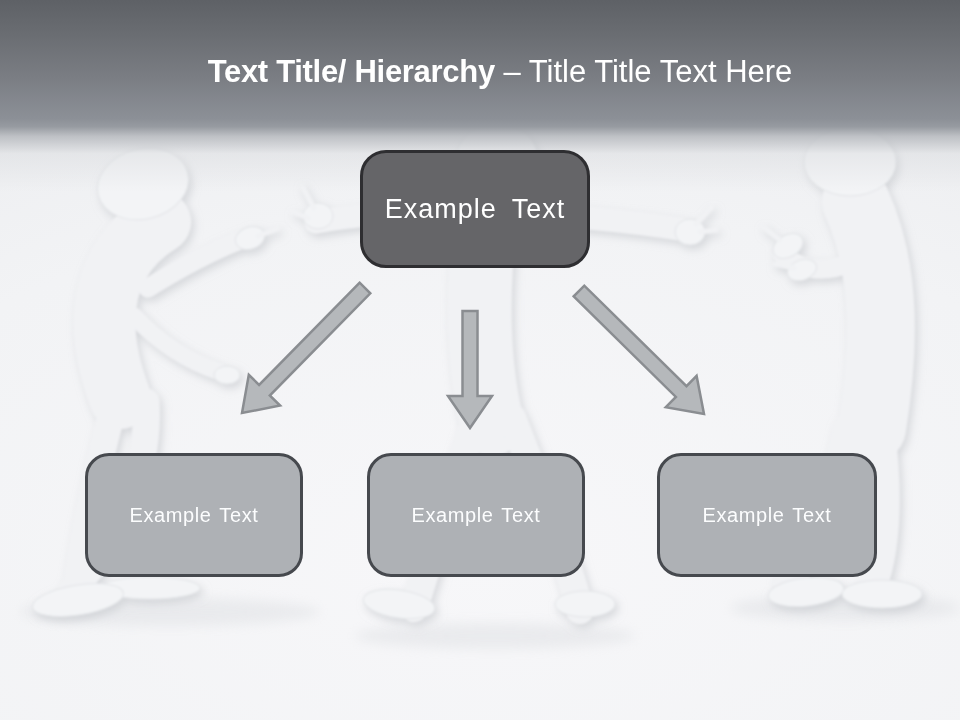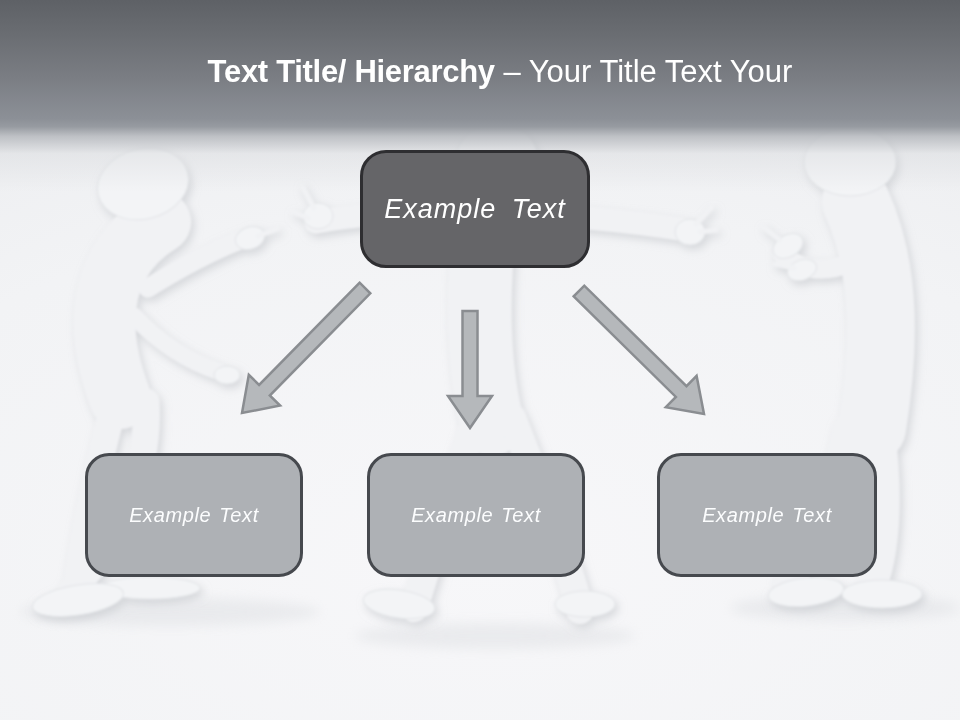--- a/index.html
+++ b/index.html
@@ -38,21 +38,20 @@
     text-align:center;color:var(--title-text,#ffffff);
     font-size:31px;line-height:1.3;white-space:nowrap;
   }
   .tb{font-weight:700;letter-spacing:-.3px;}
   .tr{font-weight:400;}
   
   .box{
     position:absolute;z-index:3;box-sizing:border-box;
     display:flex;align-items:center;justify-content:center;
     text-align:right;
-    font-style:italic;
   }
   .root{
     left:360px;top:150px;width:230px;height:118px;
     background:var(--root-box-fill,#656568);
     border:3px solid var(--root-box-border,#2e2e31);
     border-radius:26px;
   }
   .root .lbl{color:var(--box-text,#ffffff);font-size:27px;letter-spacing:1px;word-spacing:7px;}
   .child{
     top:453px;width:218px;height:124px;
@@ -130,21 +129,21 @@
     </g>
 
     <g>
       <path class="arrow" d="M359.7,282.7L259.1,384.9L248.8,374.8L242.0,413.0L280.1,405.6L269.8,395.5L370.3,293.3Z"></path>
       <path class="arrow" d="M462.5,311.0L462.5,396.0L448.0,396.0L470.0,428.0L492.0,396.0L477.5,396.0L477.5,311.0Z"></path>
       <path class="arrow" d="M573.7,296.3L675.9,396.9L665.8,407.2L704.0,414.0L696.6,375.9L686.5,386.2L584.3,285.7Z"></path>
     </g>
   </svg>
 
   <div class="header">
-    <div class="title"><span class="tb">Text Title/ Hierarchy</span><span class="tr"> – Your Title Text Your</span></div>
+    <div class="title"><span class="tb">Text Title/ Hierarchy</span><span class="tr"> – Title Title Text Here</span></div>
   </div>
 
   <div class="box root">
     <span class="lbl">Example Text</span>
   </div>
   <div class="box child c1">
     <span class="lbl">Example Text</span>
   </div>
   <div class="box child c2">
     <span class="lbl">Example Text</span>

